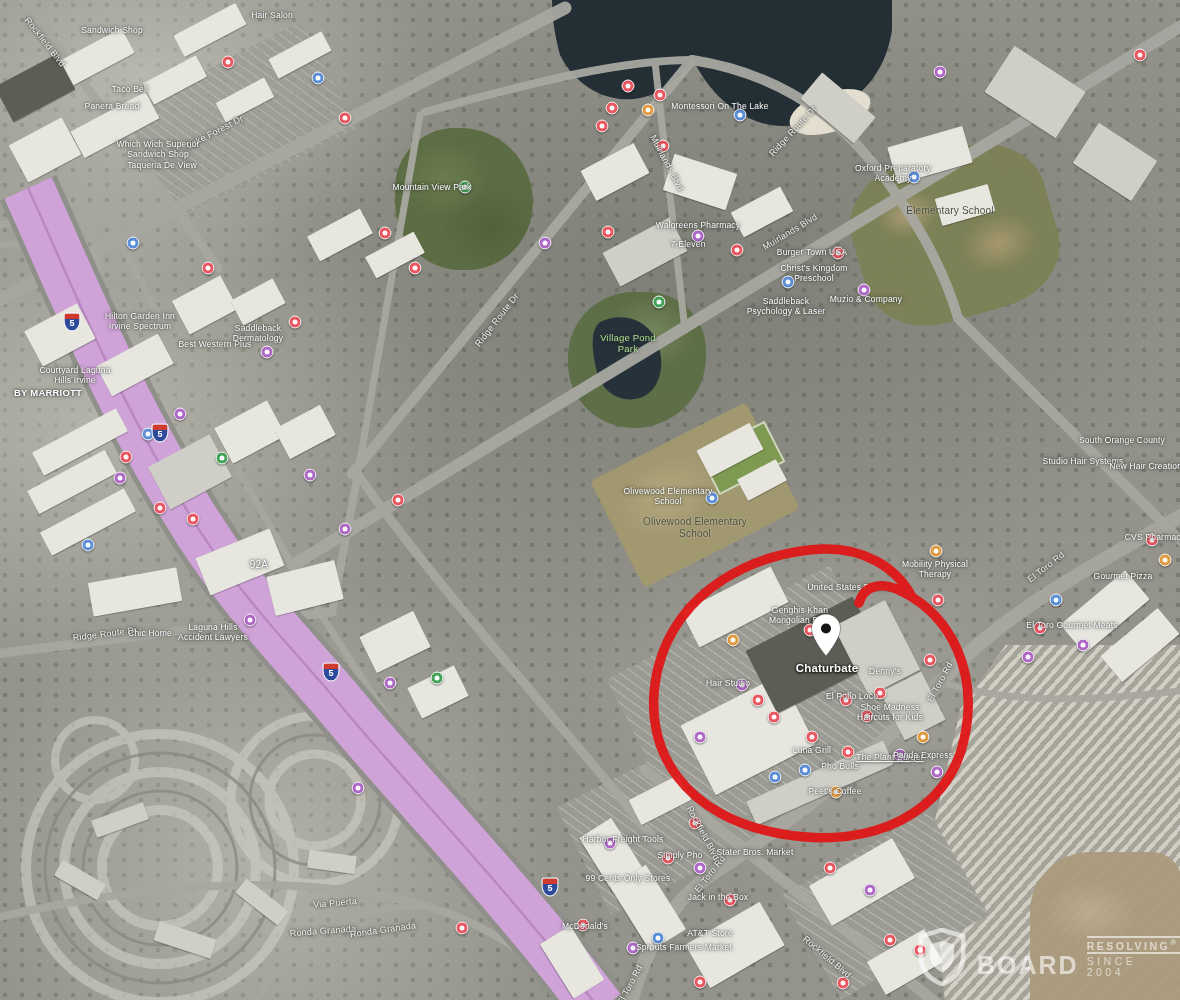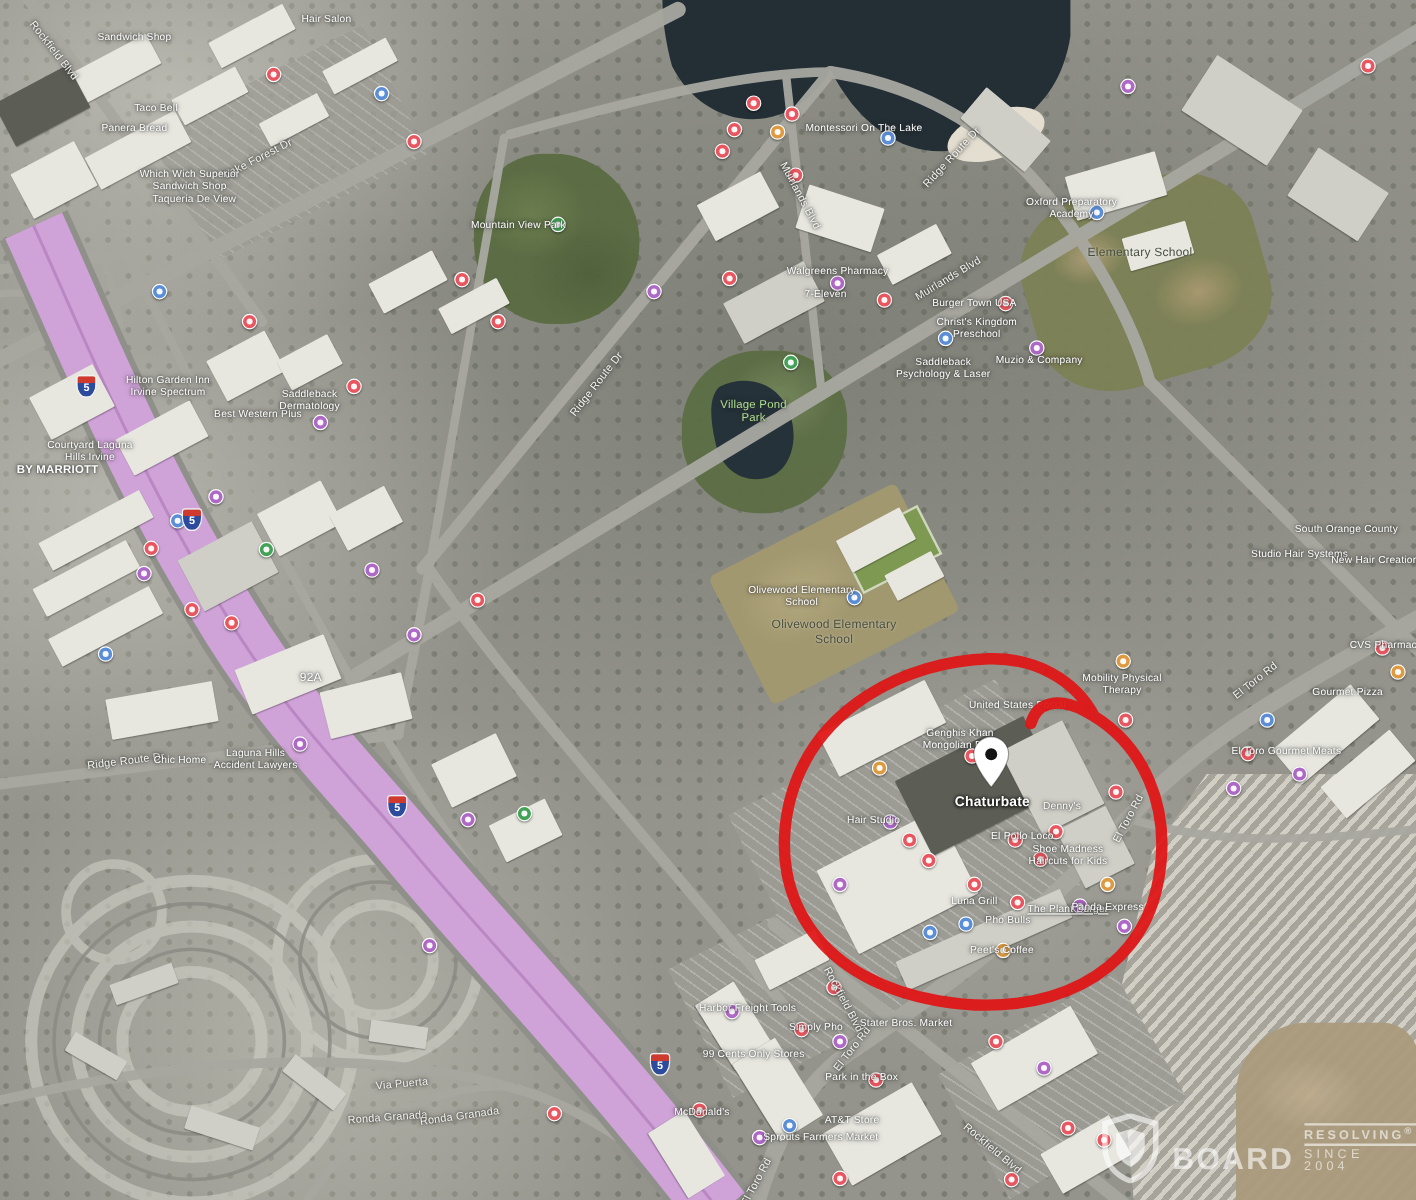--- a/index.html
+++ b/index.html
@@ -522,21 +522,21 @@
       <div class="lbl poi" style="left: 728px; top: 684px; --r: 0deg;">Hair Studio</div>
       <div class="lbl poi" style="left: 812px; top: 751px; --r: 0deg;">Luna Grill</div>
       <div class="lbl poi" style="left: 840px; top: 767px; --r: 0deg;">Pho Bulls</div>
       <div class="lbl poi" style="left: 890px; top: 758px; text-decoration: underline; --r: 0deg;">The Plant Burger</div>
       <div class="lbl poi" style="left: 835px; top: 792px; --r: 0deg;">Peet's Coffee</div>
       <div class="lbl poi" style="left: 923px; top: 756px; --r: 0deg;">Panda Express</div>
       <div class="lbl poi" style="left: 603px; top: 840px; margin-left: 20px; --r: 0deg;">Harbor Freight Tools</div>
       <div class="lbl poi" style="left: 628px; top: 879px; --r: 0deg;">99 Cents Only Stores</div>
       <div class="lbl poi" style="left: 680px; top: 856px; text-align: center; --r: 0deg;">Simply Pho</div>
       <div class="lbl poi" style="left: 755px; top: 853px; --r: 0deg;">Stater Bros. Market</div>
-      <div class="lbl poi" style="left: 718px; top: 898px; --r: 0deg;">Park in the Box</div>
+      <div class="lbl poi" style="left: 718px; top: 898px; --r: 0deg;">Jack in the Box</div>
       <div class="lbl poi" style="left: 688px; top: 934px; padding-left: 44px; --r: 0deg;">AT&amp;T Store</div>
       <div class="lbl poi" style="left: 684px; top: 948px; --r: 0deg;">Sprouts Farmers Market</div>
       <div class="lbl poi" style="left: 585px; top: 927px; --r: 0deg;">McDonald's</div>
     </div>
 
   <div id="pin">
     <svg width="36" height="48" viewBox="0 0 36 48">
       <path d="M18 2 C10 2 3.5 8.5 3.5 16.5 C3.5 27 18 44 18 44 C18 44 32.5 27 32.5 16.5 C32.5 8.5 26 2 18 2 Z" fill="#ffffff" stroke="rgba(0,0,0,.35)"></path>
       <circle cx="18" cy="16.5" r="5" fill="#141414"></circle>
     </svg>

